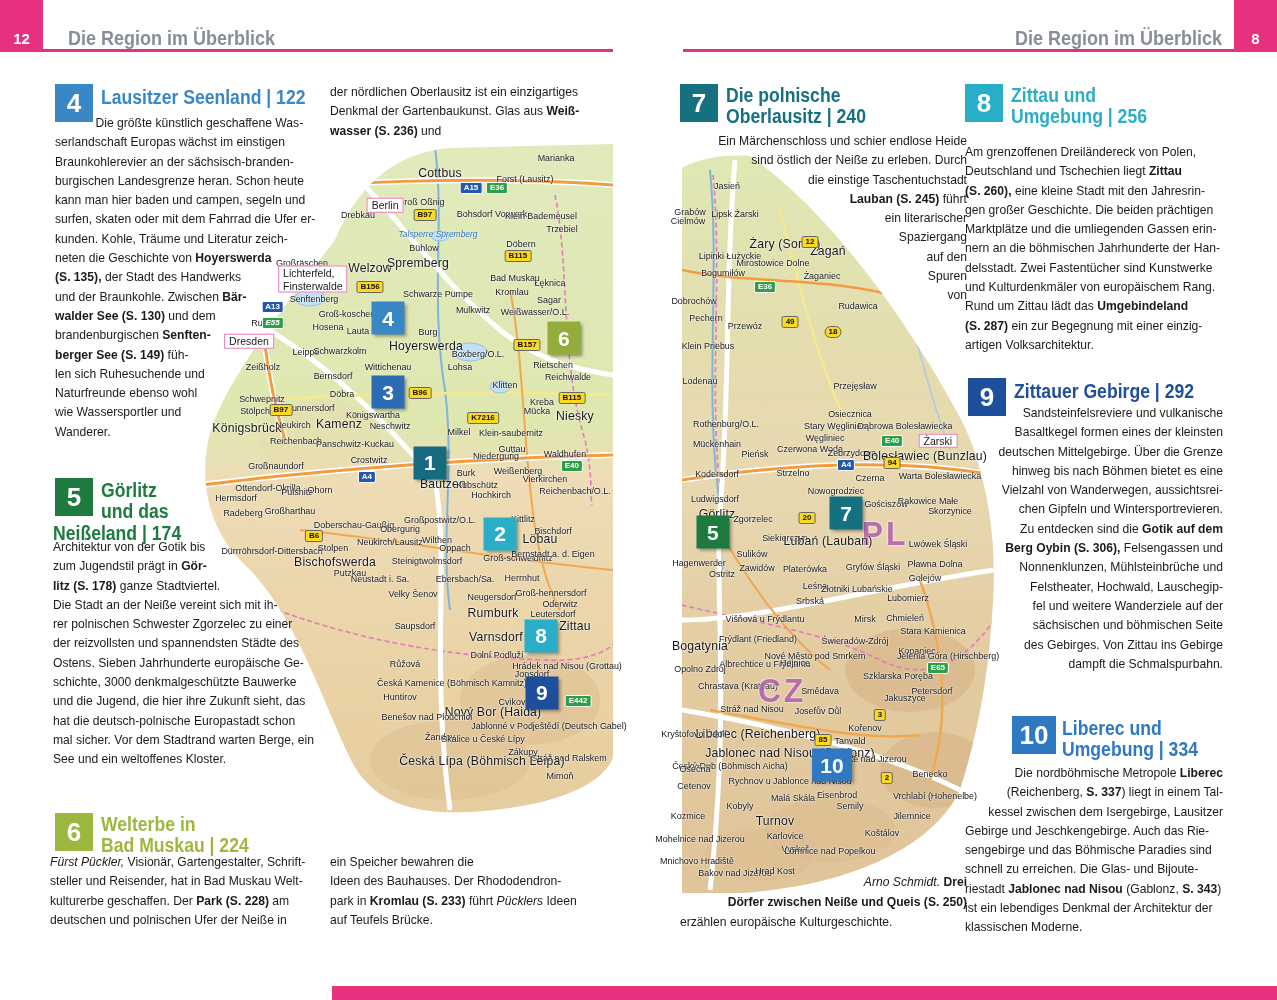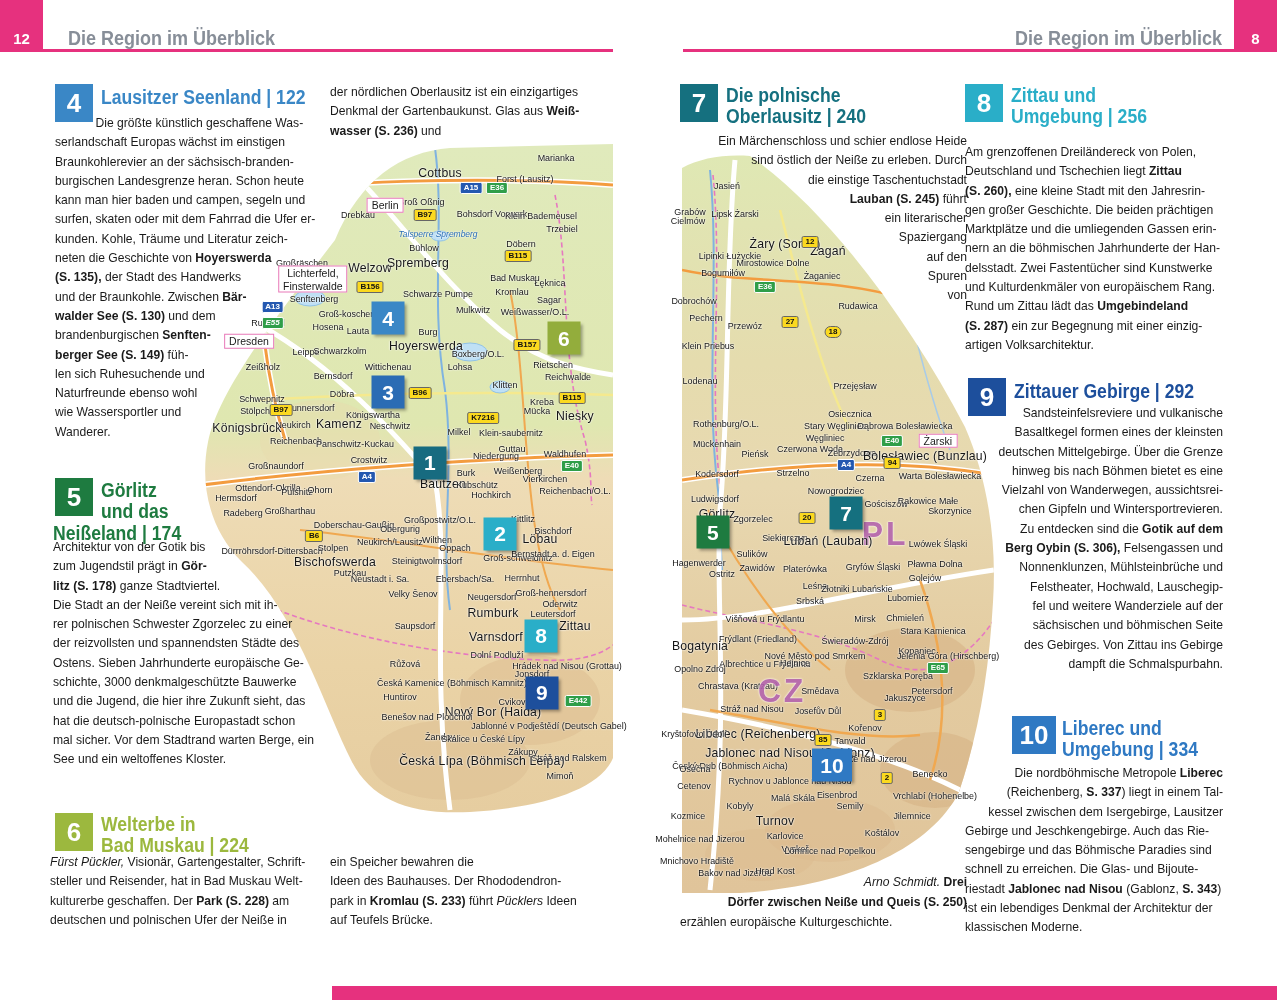--- a/index.html
+++ b/index.html
@@ -33,21 +33,21 @@
     text-shadow:0 0 2px rgba(255,255,255,.9),0 0 2px rgba(255,255,255,.9);}
   .ml.big{font-size:13px;letter-spacing:.2px;}
   .ml.water{color:#2b6fb5;font-style:italic;font-size:9px;}
   .ml.country{font-size:34px;font-weight:bold;color:#b464ae;letter-spacing:3px;opacity:.9;}
   .shield{position:absolute;transform:translate(-50%,-50%);font-size:8px;font-weight:bold;
     padding:0 3px;border-radius:2px;line-height:10px;z-index:2;white-space:nowrap;}
   .shield.blue{background:#2458b0;color:#fff;border:1px solid #fff;}
   .shield.green{background:#2f9e49;color:#fff;border:1px solid #fff;}
   .shield.yellow{background:#fbd91f;color:#111;border:1px solid #666;}
   .msign{position:absolute;transform:translate(-50%,-50%);background:#fff;border:1.5px solid #e878b8;
-    padding:0 4px;font-size:10.5px;line-height:12.5px;text-align:center;white-space:pre-line;z-index:2;}
+    padding:0 4px;font-size:10.5px;line-height:12.5px;text-align:left;white-space:pre-line;z-index:2;}
   .marker{position:absolute;width:33px;height:33px;transform:translate(-50%,-50%);color:#fff;
     font-weight:bold;font-size:21px;display:flex;align-items:center;justify-content:center;
     box-shadow:2px 2px 3px rgba(0,0,0,.35);z-index:3;}
 </style>
 </head>
 <body>
 
 <div id="spread">
 
   <div class="pagebox" id="pagebox-left" style="left: 0px; background: rgb(230, 49, 126);">
@@ -379,21 +379,21 @@
       <span class="ml" style="left: 63.1%; top: 90.3%;">Koštálov</span>
       <span class="ml" style="left: 6.3%; top: 91.1%;">Mohelnice nad Jizerou</span>
       <span class="ml" style="left: 32.8%; top: 90.7%;">Karlovice</span>
       <span class="ml" style="left: 35.9%; top: 92.5%;">Vyskeř</span>
       <span class="ml" style="left: 46.9%; top: 92.7%;">Lomnice nad Popelkou</span>
       <span class="ml" style="left: 5.3%; top: 94%;">Mnichovo Hradiště</span>
       <span class="ml" style="left: 17.2%; top: 95.6%;">Bakov nad Jizerou</span>
       <span class="ml" style="left: 29.7%; top: 95.4%;">Hrad Kost</span>
       <span class="shield yellow" style="left: 40.6%; top: 12.2%;">12</span>
       <span class="shield green" style="left: 26.6%; top: 18.1%;">E36</span>
-      <span class="shield yellow" style="left: 34.4%; top: 22.8%;">27</span>
+      <span class="shield yellow" style="left: 34.4%; top: 22.8%;">49</span>
       <span class="shield yellow" style="left: 47.8%; top: 24.1%; border-radius: 6px;">18</span>
       <span class="shield green" style="left: 66.3%; top: 38.5%;">E40</span>
       <span class="shield blue" style="left: 51.9%; top: 41.7%;">A4</span>
       <span class="shield yellow" style="left: 66.3%; top: 41.5%;">94</span>
       <span class="shield yellow" style="left: 39.7%; top: 48.7%;">20</span>
       <span class="shield green" style="left: 80.6%; top: 68.6%;">E65</span>
       <span class="shield yellow" style="left: 62.5%; top: 74.8%;">3</span>
       <span class="shield yellow" style="left: 44.7%; top: 78.1%;">85</span>
       <span class="shield yellow" style="left: 64.7%; top: 83.2%;">2</span>
       <span class="msign" style="left: 80.6%; top: 38.5%;">Żarski</span>

